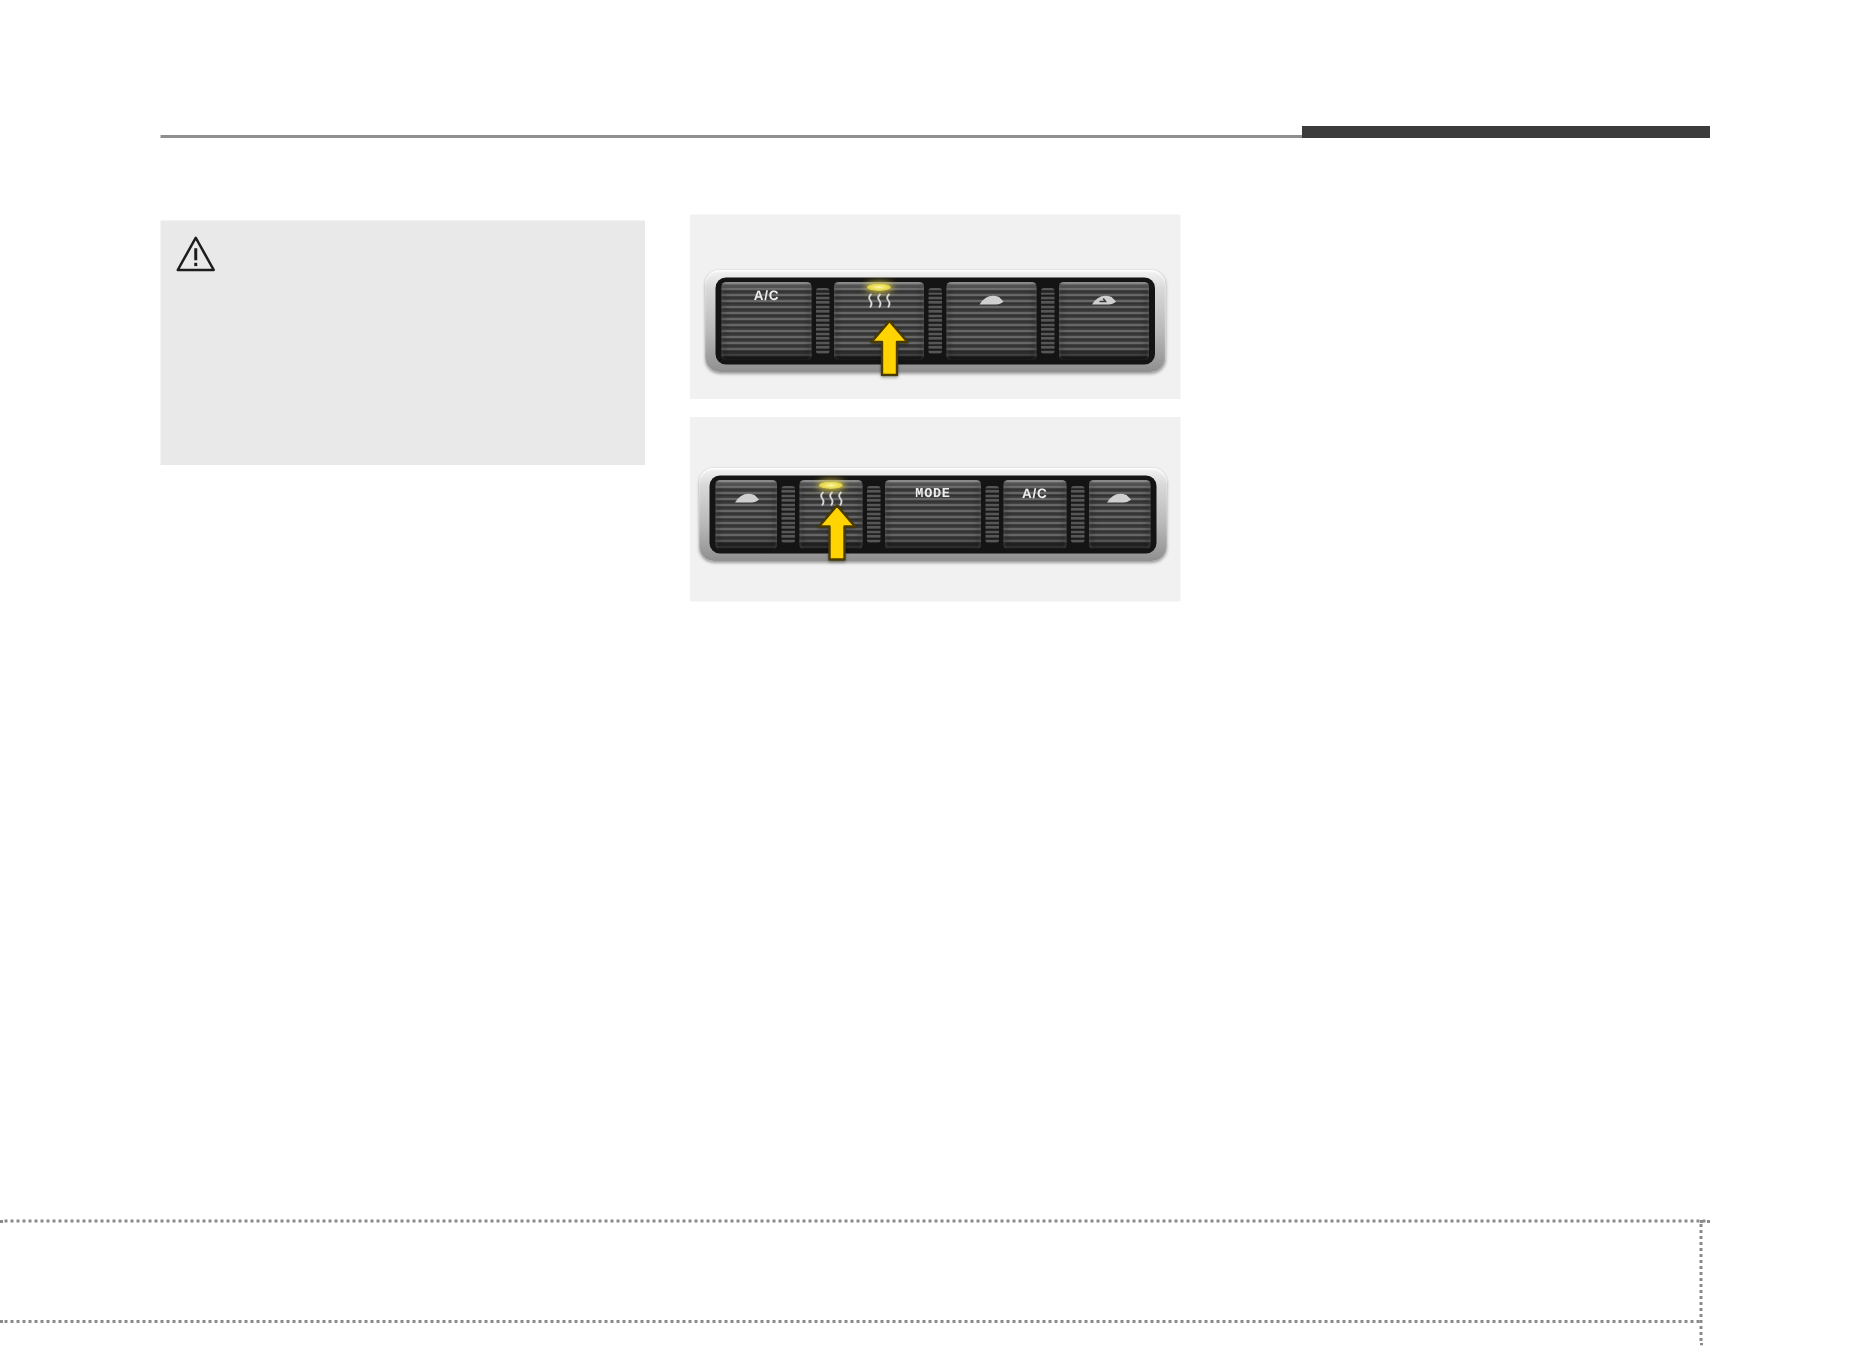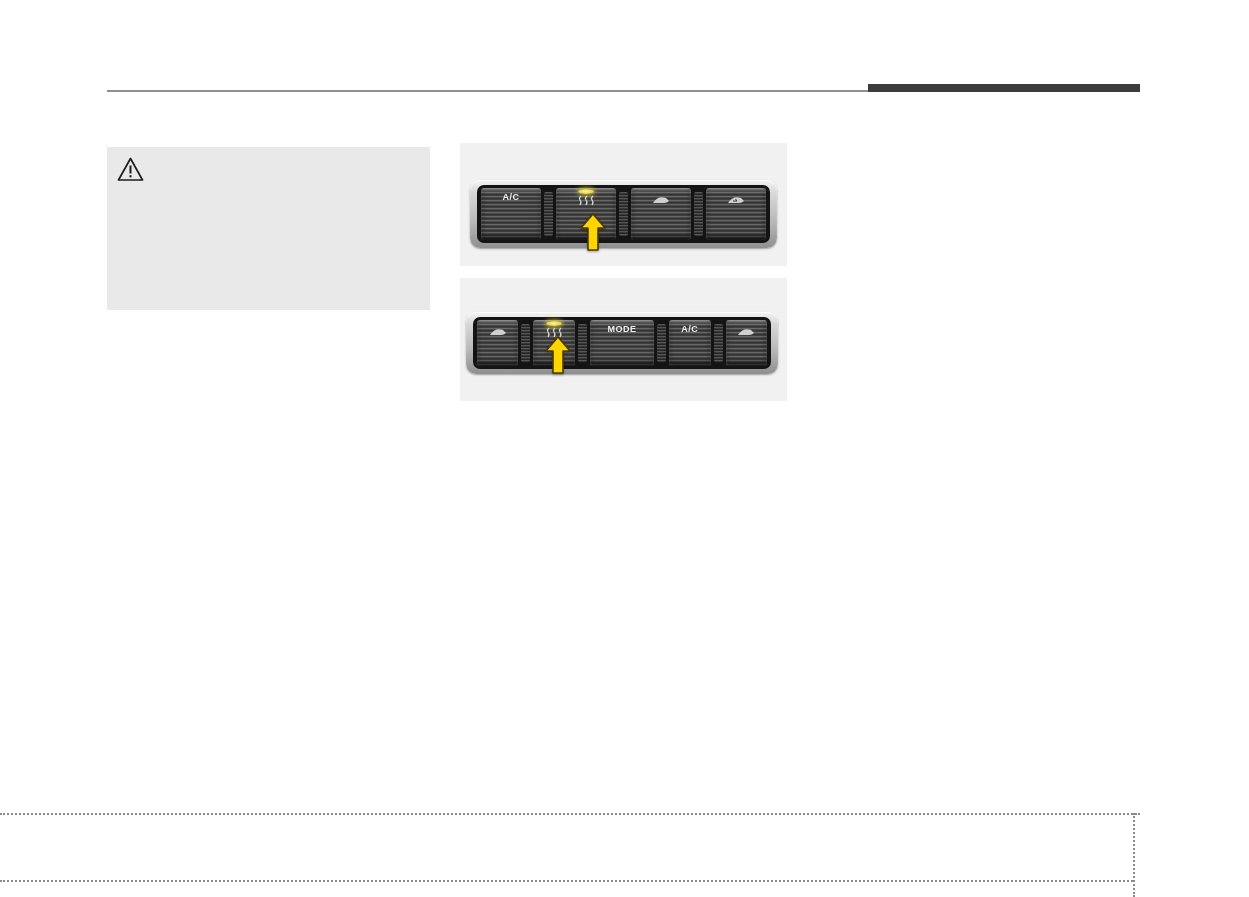--- a/index.html
+++ b/index.html
@@ -72,21 +72,21 @@
     gap: 0;
   }
   .pbtn {
     position: relative;
     flex: 1 1 0;
     margin: 0 1px;
     border-radius: 3px;
     background: repeating-linear-gradient(180deg, #676767 0px, #676767 1px, #2d2d2d 2px, #454545 4px);
     box-shadow: inset 0 3px 3px rgba(255,255,255,0.25), inset 0 -4px 5px rgba(0,0,0,0.65);
   }
-  .pbtn.wide { flex: 1.55 1 0; }
+  .pbtn.wide { flex: 1.55 1 0; font-family: Liberation Mono, monospace; }
   .knurl {
     flex: 0 0 9px;
     margin: 4px 2px;
     border-radius: 2px;
     background: repeating-linear-gradient(180deg, #565656 0px, #565656 1px, #191919 2px, #303030 3px);
   }
   .blabel {
     position: absolute;
     top: 4px; left: 0; right: 0;
     text-align: center;

